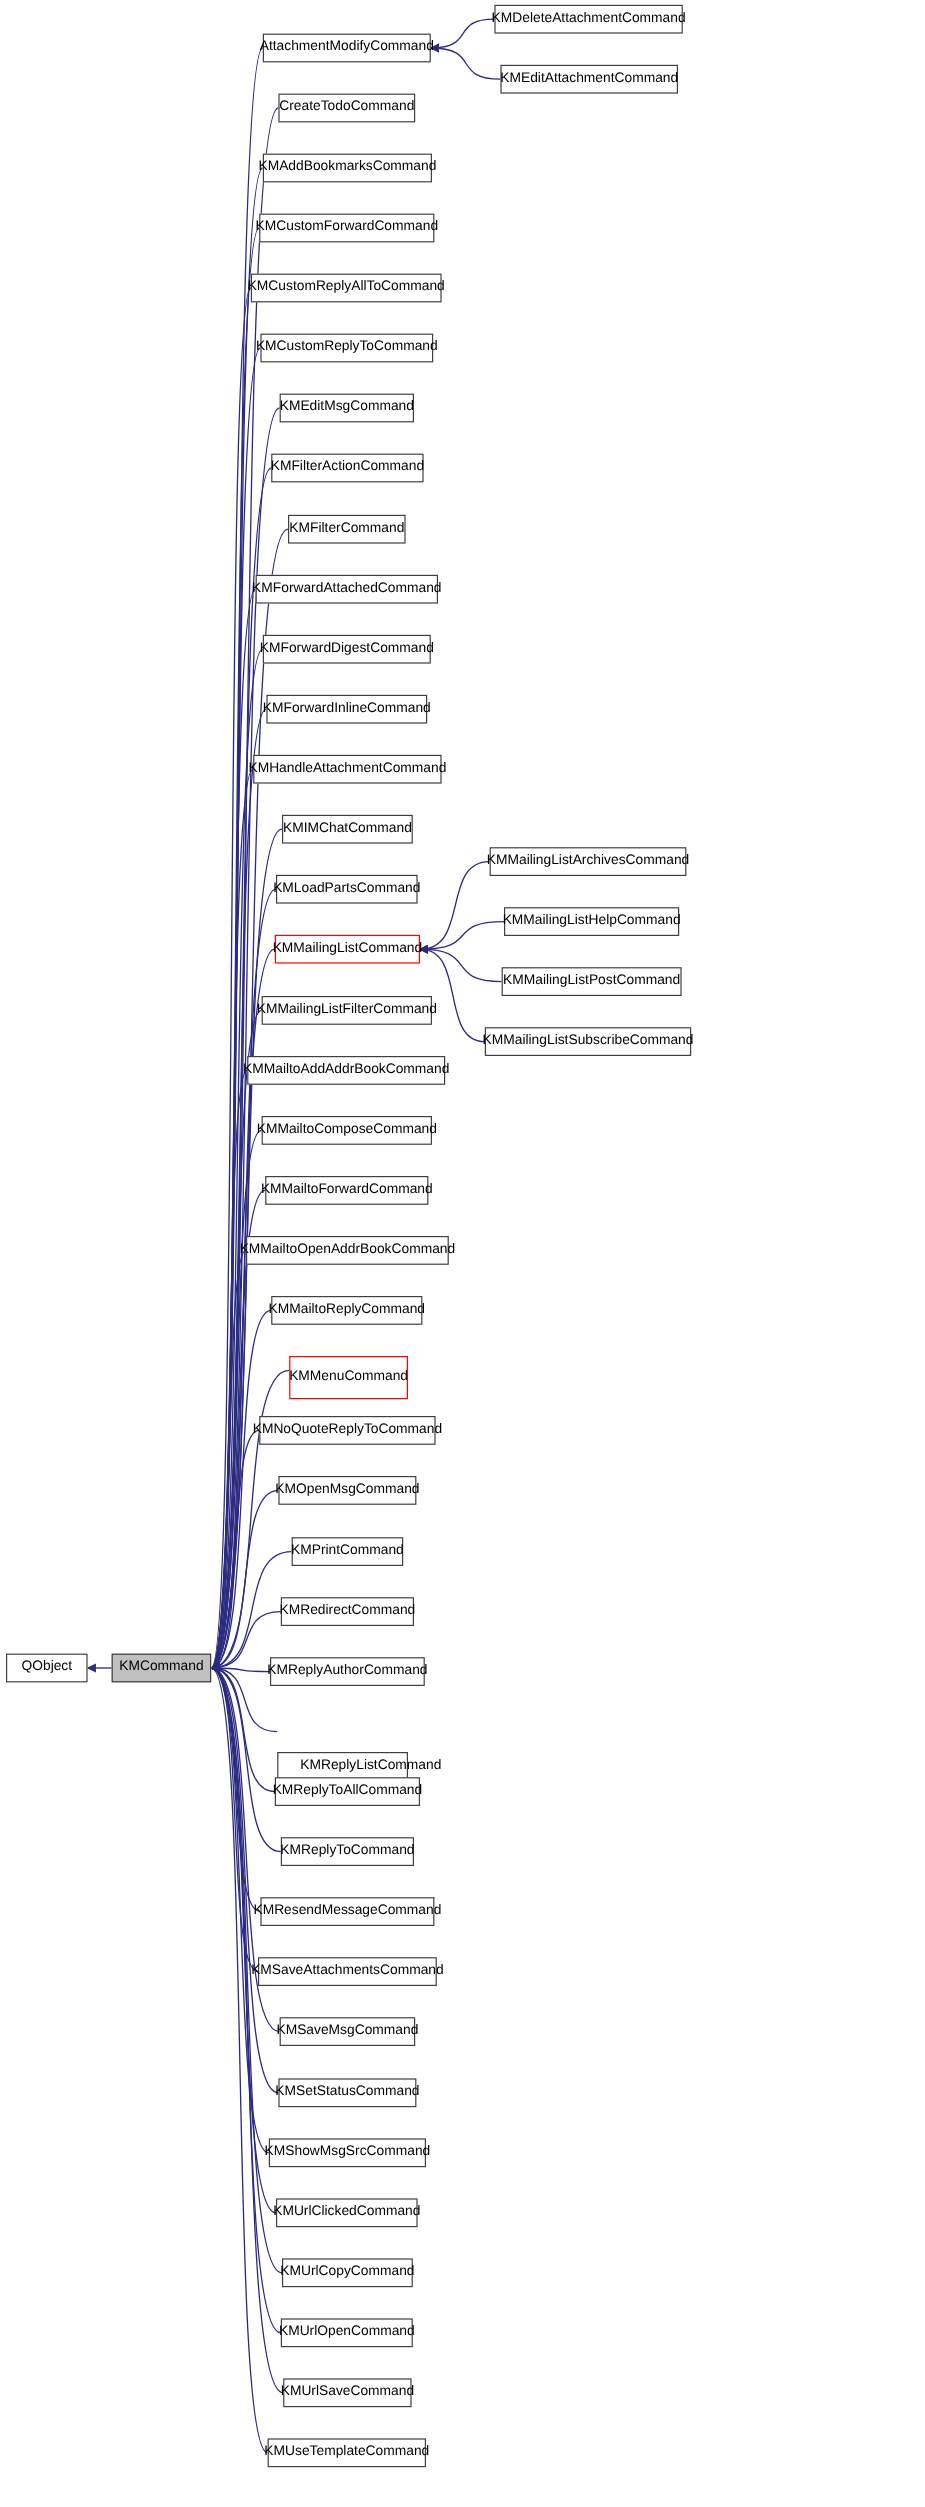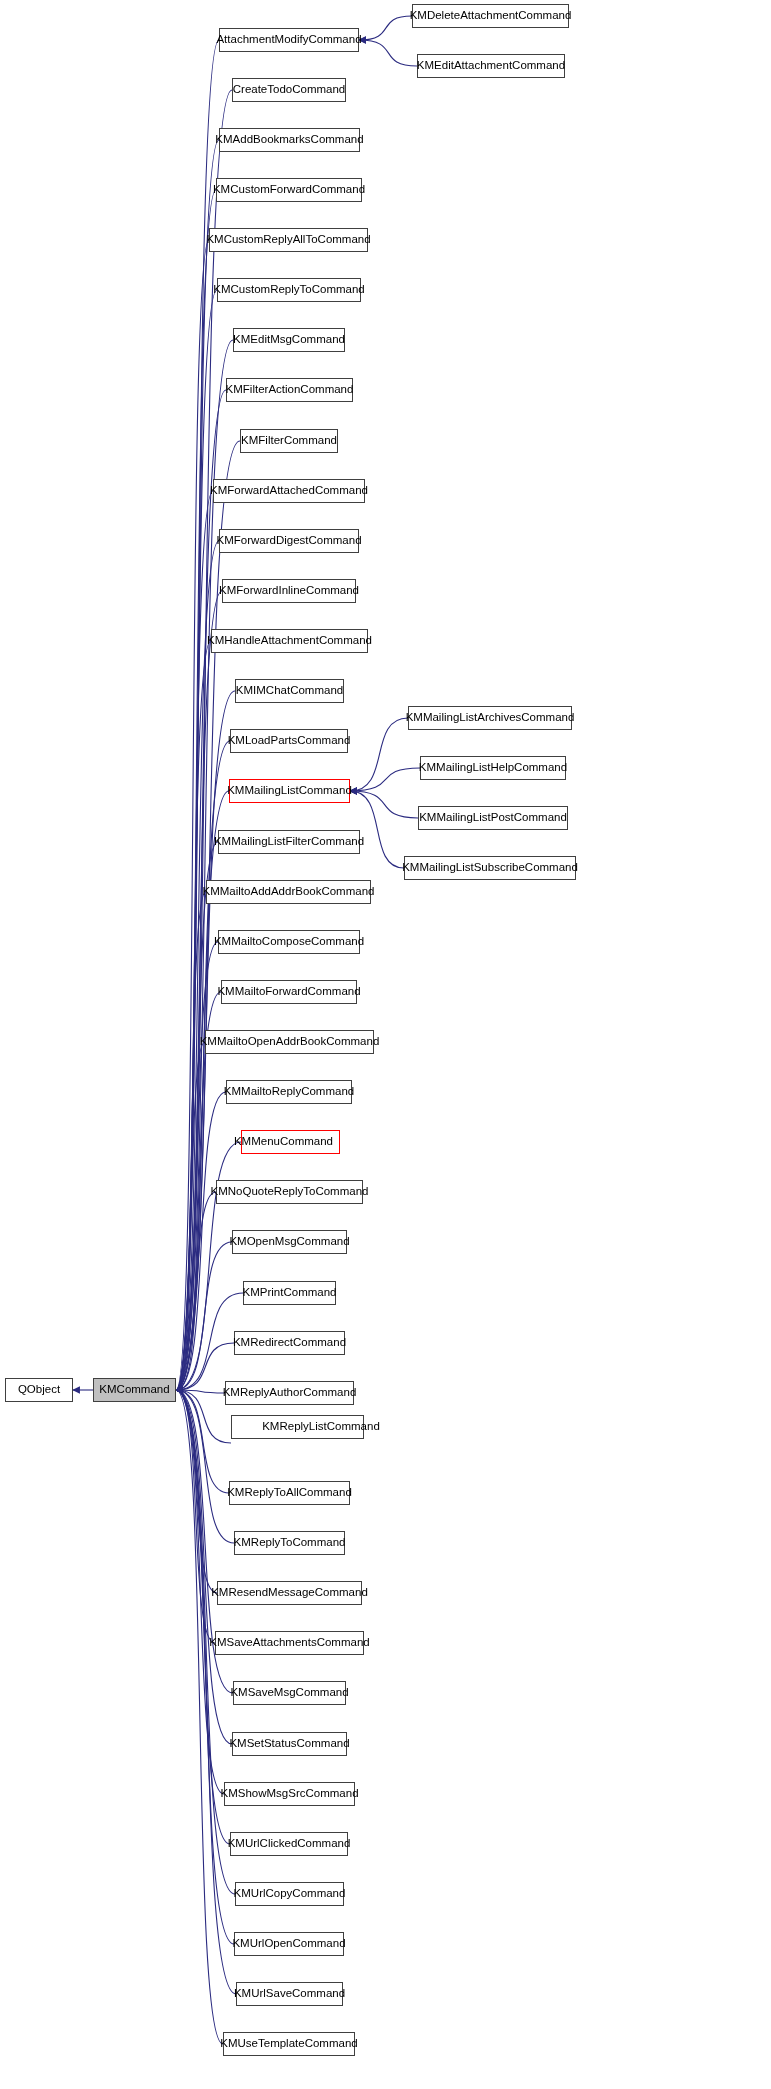--- a/index.html
+++ b/index.html
@@ -195,39 +195,39 @@
       </div>
       <div class="node" style="left: 221px; top: 980px; width: 136px; height: 24px;">
         <span class="node-label">KMMailtoForwardCommand</span>
       </div>
       <div class="node" style="left: 205px; top: 1030px; width: 169px; height: 24px;">
         <span class="node-label">KMMailtoOpenAddrBookCommand</span>
       </div>
       <div class="node" style="left: 226px; top: 1080px; width: 126px; height: 24px;">
         <span class="node-label">KMMailtoReplyCommand</span>
       </div>
-      <div class="node highlight" style="left: 241px; top: 1130px; width: 99px; height: 24px; justify-content: flex-end;">
+      <div class="node highlight" style="left: 241px; top: 1130px; width: 99px; height: 36px;">
         <span class="node-label">KMMenuCommand</span>
       </div>
       <div class="node" style="left: 216px; top: 1180px; width: 147px; height: 24px;">
         <span class="node-label">KMNoQuoteReplyToCommand</span>
       </div>
       <div class="node" style="left: 232px; top: 1230px; width: 115px; height: 24px; justify-content: center;">
         <span class="node-label">KMOpenMsgCommand</span>
       </div>
       <div class="node" style="left: 243px; top: 1281px; width: 93px; height: 24px;">
         <span class="node-label">KMPrintCommand</span>
       </div>
       <div class="node" style="left: 234px; top: 1331px; width: 111px; height: 24px;">
         <span class="node-label">KMRedirectCommand</span>
       </div>
       <div class="node" style="left: 225px; top: 1381px; width: 129px; height: 24px;">
         <span class="node-label">KMReplyAuthorCommand</span>
       </div>
-      <div class="node" style="left: 231px; top: 1415px; width: 133px; height: 24px; padding-left: 47px;">
+      <div class="node" style="left: 231px; top: 1460px; width: 109px; height: 24px; padding-left: 47px;">
         <span class="node-label">KMReplyListCommand</span>
       </div>
       <div class="node" style="left: 229px; top: 1481px; width: 121px; height: 24px;">
         <span class="node-label">KMReplyToAllCommand</span>
       </div>
       <div class="node" style="left: 234px; top: 1531px; width: 111px; height: 24px;">
         <span class="node-label">KMReplyToCommand</span>
       </div>
       <div class="node" style="left: 217px; top: 1581px; width: 145px; height: 24px;">
         <span class="node-label">KMResendMessageCommand</span>

